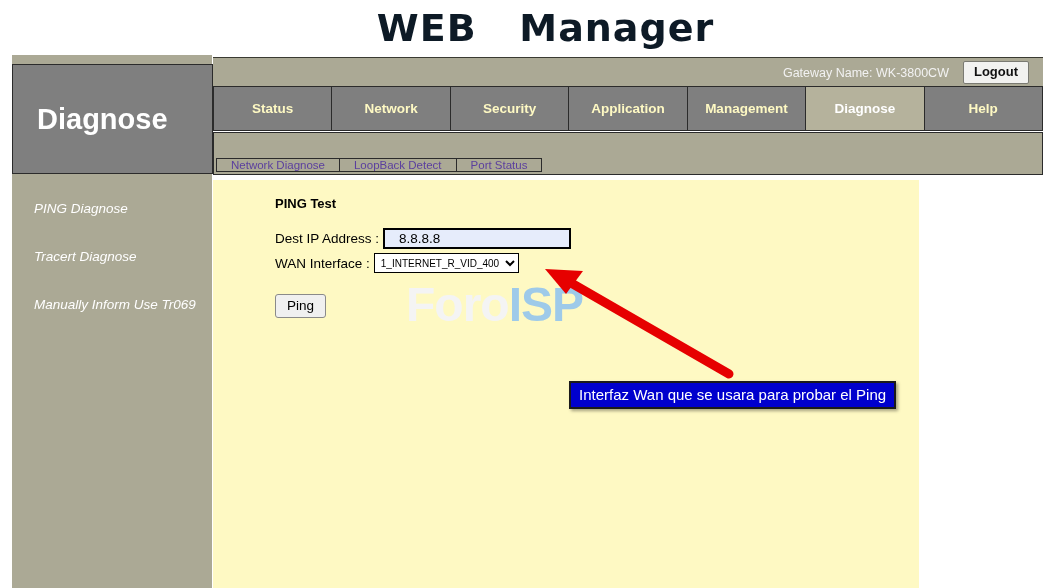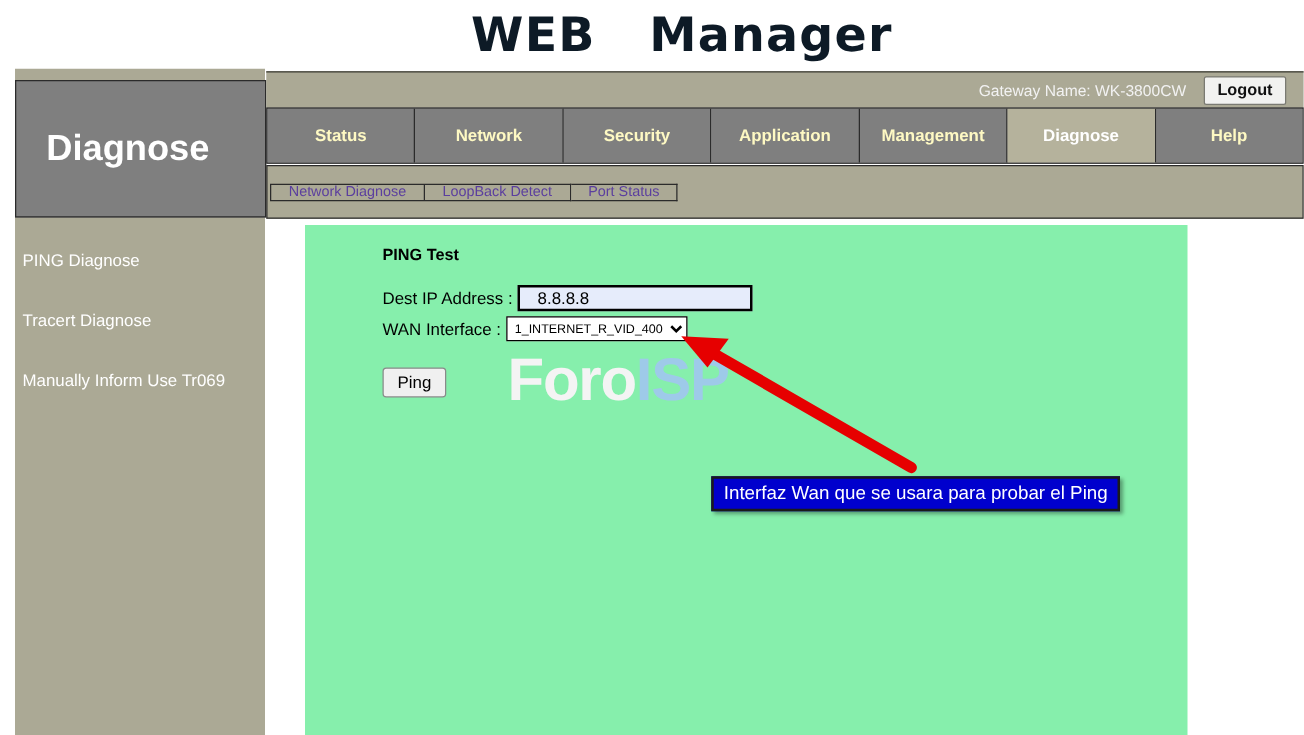--- a/index.html
+++ b/index.html
@@ -65,23 +65,24 @@
   .sidebar-head-title {
     color: #ffffff;
     font-size: 29px;
     font-weight: bold;
     padding-left: 24px;
     font-family: "Liberation Sans", sans-serif;
   }
 
   .sidebar-menu {
     position: absolute;
-    left: 12px;
+    left: 28px;
     top: 130px;
     width: 220px;
+    font-style: italic;
   }
   .sidebar-item {
     color: #ffffff;
     font-size: 13.5px;
     padding: 0 0 0 6px;
     height: 48px;
     line-height: 48px;
     white-space: nowrap;
   }
 
@@ -161,21 +162,21 @@
   .subnav-bar {
     position: absolute;
     left: 0;
     top: 77px;
     width: 830px;
     height: 43px;
     background: #aba995;
     border: 1px solid #2b2b2b;
     box-sizing: border-box;
     display: flex;
-    align-items: center;
+    align-items: flex-end;
     padding: 2px;
   }
   .subnav-tab {
     display: flex;
     align-items: center;
     justify-content: center;
     padding: 0 14px;
     color: #5b3f9e;
     font-size: 11.5px;
     border: 1px solid #2b2b2b;
@@ -192,22 +193,21 @@
     background: #aba995;
   }
 
   
   .content {
     position: absolute;
     left: 0;
     top: 125px;
     width: 706px;
     height: 408px;
-    background: #86efac;
-    margin-left: 31px;
+    background: #fef9c3;
   }
 
   .section-title {
     position: absolute;
     left: 62px;
     top: 16px;
     font-size: 13px;
     font-weight: bold;
     color: #000000;
   }

